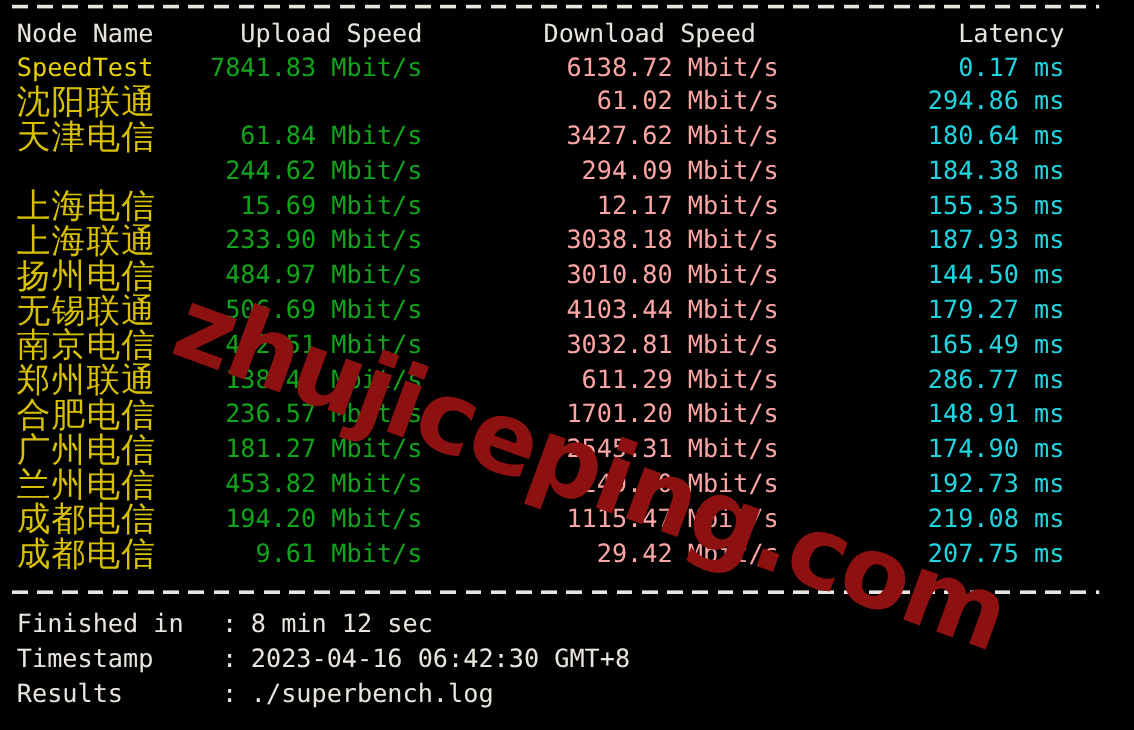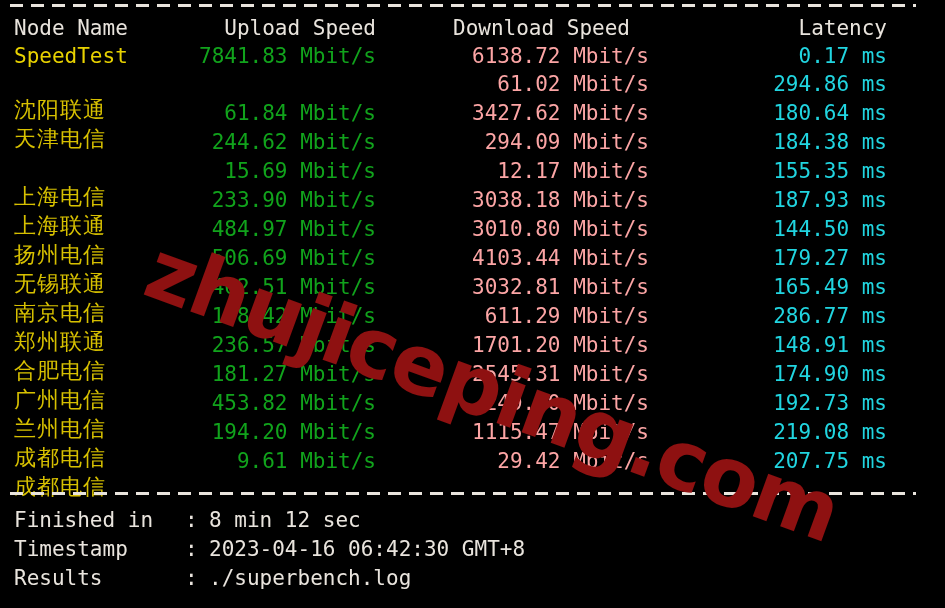--- a/index.html
+++ b/index.html
@@ -55,38 +55,37 @@
 
   .cell {
     position: absolute;
     top: 0;
     font-size: 21px;
     letter-spacing: 0px;
   }
 
   
   .c-node   { left: 14px; }
-  .c-up     { left: 76px;  width: 300px; text-align: right; }
+  .c-up     { left: 52px;  width: 300px; text-align: right; }
   .c-down   { left: 330px; width: 300px; text-align: right; }
   .c-lat    { left: 587px; width: 300px; text-align: right; }
 
   
   .hdr       { color: #e9e4dd; }
   .node-name { color: #d7c000; }
   .node-name.bright { color: #e8d200; }
   .up-val    { color: #11a31c; }
   .down-val  { color: #fca5a5; margin-left: 19px; }
   .lat-val   { color: #21d5e0; }
 
   
   .cjk .c-node {
     font-family: Liberation Sans, sans-serif;
-    font-size: 22px;
+    font-size: 28px;
     letter-spacing: 1px;
-    margin-top: 25px;
   }
 
   
   #footer {
     position: absolute;
     top: 506px;
     left: 0;
     width: 945px;
     color: #e9e4dd;
     font-size: 21px;

